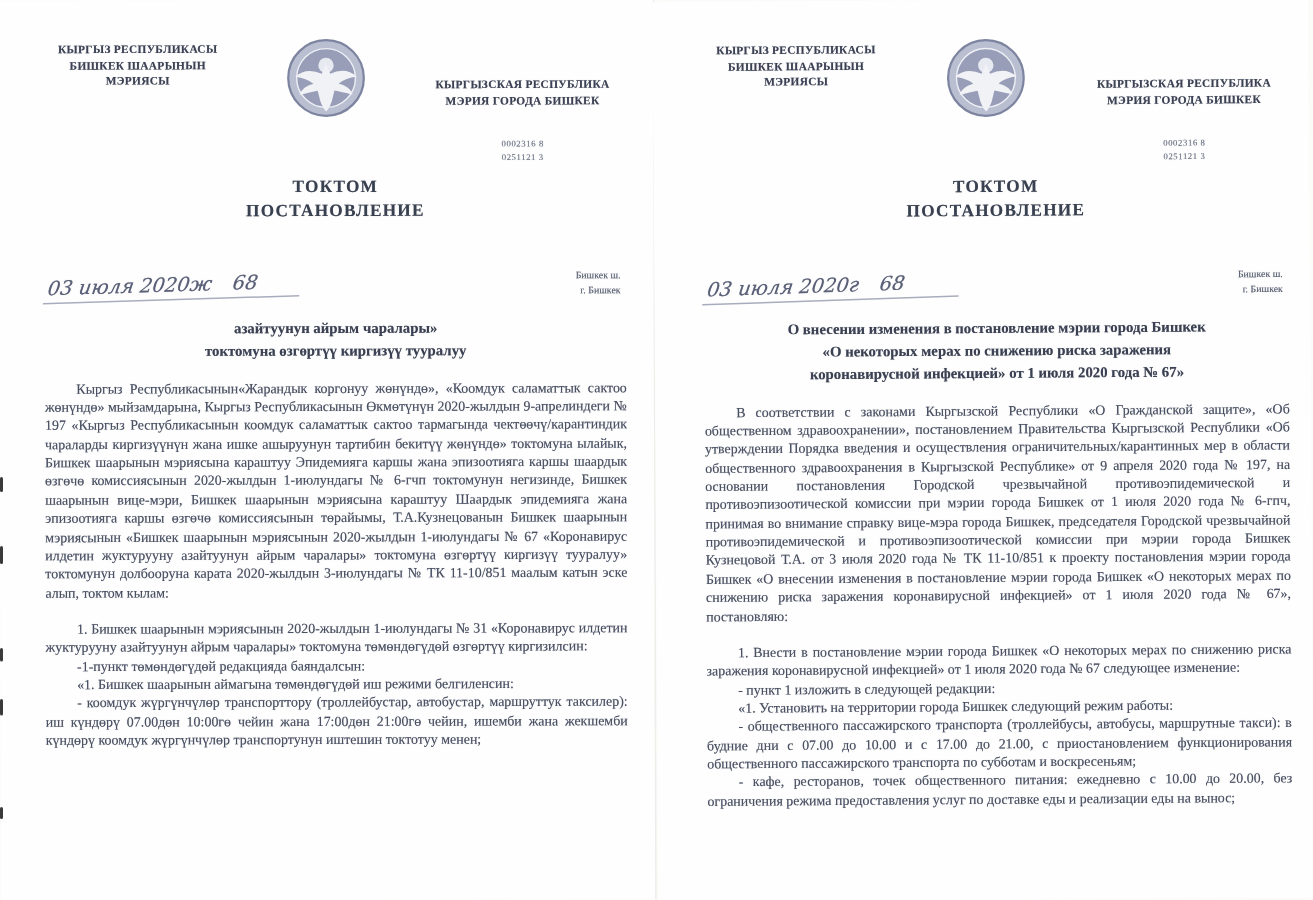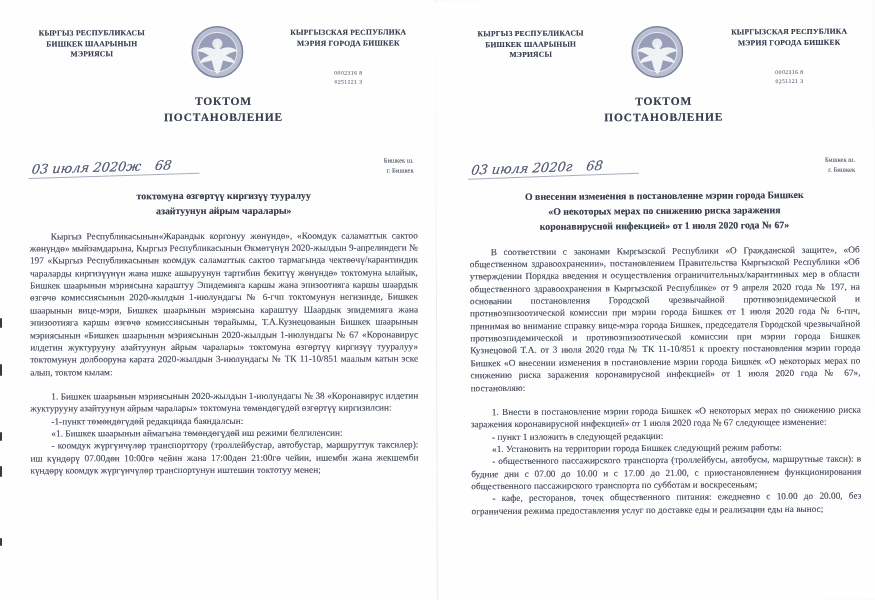--- a/index.html
+++ b/index.html
@@ -21,21 +21,21 @@
   .page-left .sheet{transform:rotate(-0.15deg);border-right:1px solid #ededea;}
   .page-right .sheet{transform:rotate(-0.4deg);padding-left:33px;padding-right:14px;}
 
   
   .hdr{display:flex;justify-content:space-between;align-items:flex-start;}
   .org{
     font-weight:bold;font-size:7.6px;line-height:1.4;text-align:center;
     letter-spacing:.2px;color:#3c4254;padding-top:6px;
   }
   .org-l{width:125px;}
-  .org-r{width:138px;}
+  .org-r{width:138px;margin-top:24px;}
   .emblem{width:56px;height:56px;margin-top:2px;flex:0 0 auto;}
   .refnums{
     font-weight:normal;font-size:5.8px;line-height:1.5;color:#747a8c;
     text-align:center;letter-spacing:.4px;margin-top:20px;
   }
   .doctype{
     text-align:center;font-weight:bold;font-size:11.5px;line-height:1.45;
     letter-spacing:.8px;color:#39404f;margin-top:6px;
   }
   
@@ -105,27 +105,27 @@
         <div class="handwriting">
           <span>03 июля 2020ж</span><span class="hw-num">68</span>
         </div>
         <div class="place">
           <div>Бишкек ш.</div>
           <div>г. Бишкек</div>
         </div>
       </div>
 
       <div class="title">
+        <div>азайтуунун айрым чаралары»</div>
         <div>токтомуна өзгөртүү киргизүү тууралуу</div>
-        <div>азайтуунун айрым чаралары»</div>
       </div>
 
       <div class="bodytext">
         <p>Кыргыз Республикасынын«Жарандык коргонуу жөнүндө», «Коомдук саламаттык сактоо жөнүндө» мыйзамдарына, Кыргыз Республикасынын Өкмөтүнүн 2020-жылдын 9-апрелиндеги № 197 «Кыргыз Республикасынын коомдук саламаттык сактоо тармагында чектөөчү/карантиндик чараларды киргизүүнүн жана ишке ашыруунун тартибин бекитүү жөнүндө» токтомуна ылайык, Бишкек шаарынын мэриясына караштуу Эпидемияга каршы жана эпизоотияга каршы шаардык өзгөчө комиссиясынын 2020-жылдын 1-июлундагы № 6-гчп токтомунун негизинде, Бишкек шаарынын вице-мэри, Бишкек шаарынын мэриясына караштуу Шаардык эпидемияга жана эпизоотияга каршы өзгөчө комиссиясынын төрайымы, Т.А.Кузнецованын Бишкек шаарынын мэриясынын «Бишкек шаарынын мэриясынын 2020-жылдын 1-июлундагы № 67 «Коронавирус илдетин жуктурууну азайтуунун айрым чаралары» токтомуна өзгөртүү киргизүү тууралуу» токтомунун долбооруна карата 2020-жылдын 3-июлундагы № ТК 11-10/851 маалым катын эске алып, токтом кылам:</p>
-        <p class="gap">1. Бишкек шаарынын мэриясынын 2020-жылдын 1-июлундагы № 38 «Коронавирус илдетин жуктурууну азайтуунун айрым чаралары» токтомуна төмөндөгүдөй өзгөртүү киргизилсин:</p>
+        <p class="gap">1. Бишкек шаарынын мэриясынын 2020-жылдын 1-июлундагы № 31 «Коронавирус илдетин жуктурууну азайтуунун айрым чаралары» токтомуна төмөндөгүдөй өзгөртүү киргизилсин:</p>
         <p>-1-пункт төмөндөгүдөй редакцияда баяндалсын:</p>
         <p>«1. Бишкек шаарынын аймагына төмөндөгүдөй иш режими белгиленсин:</p>
         <p>- коомдук жүргүнчүлөр транспорттору (троллейбустар, автобустар, маршруттук таксилер): иш күндөрү 07.00дөн 10:00гө чейин жана 17:00дөн 21:00гө чейин, ишемби жана жекшемби күндөрү коомдук жүргүнчүлөр транспортунун иштешин токтотуу менен;</p>
       </div>
     </div>
 
     <div class="edge-mark" style="top:318px;height:10px;"></div>
     <div class="edge-mark" style="top:364px;height:12px;"></div>
     <div class="edge-mark" style="top:432px;height:9px;"></div>
     <div class="edge-mark" style="top:466px;height:11px;"></div>

